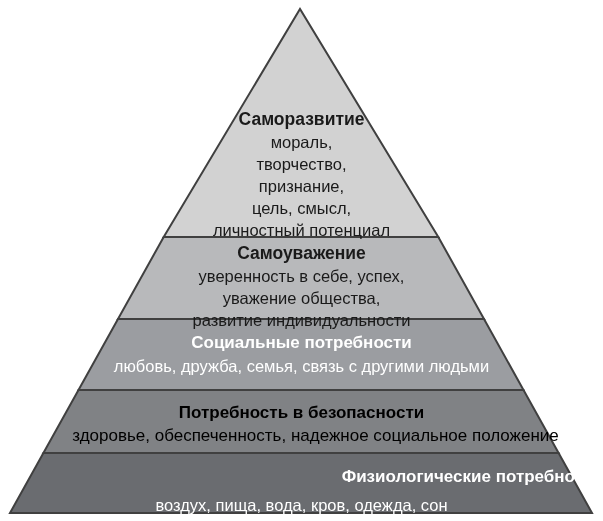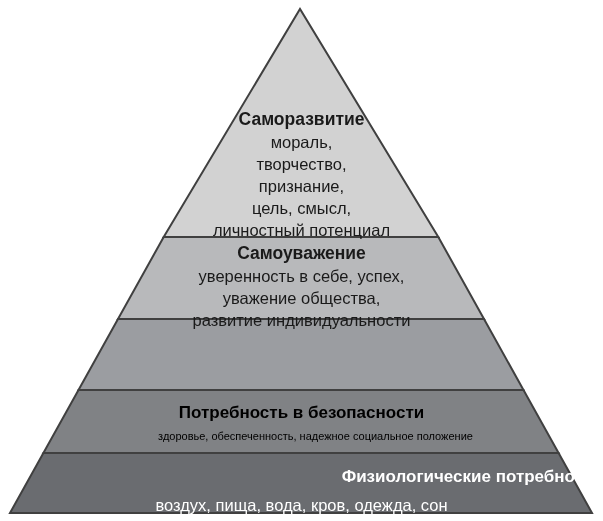--- a/index.html
+++ b/index.html
@@ -67,21 +67,21 @@
   }
   #tier-3-text .tier-title { font-size: 17px; margin-bottom: 1px; }
   #tier-3-text .tier-desc  { font-size: 16.5px; }
   
   #tier-4-text {
     top: 402px;
     color: #000000;
     font-size: 16.5px;
   }
   #tier-4-text .tier-title { font-size: 17px; margin-bottom: 1px; }
-  #tier-4-text .tier-desc  { font-size: 11px; padding-left: 28px; }
+  #tier-4-text .tier-desc  { font-size: 17px; padding-left: 28px; }
   
   #tier-5-text {
     top: 466px;
     color: #ffffff;
     font-size: 16.5px;
   }
   #tier-5-text .tier-title { font-size: 17px; margin-bottom: 1px; text-align: right; }
   #tier-5-text .tier-desc  { font-size: 16.5px; margin-top: 6px; }
 </style>
 </head>
@@ -111,20 +111,24 @@
 личностный потенциал</span>
   </div>
 
   <div class="tier-text" id="tier-2-text">
     <span class="tier-title">Самоуважение</span>
     <span class="tier-desc">уверенность в себе, успех,
 уважение общества,
 развитие индивидуальности</span>
   </div>
 
+  <div class="tier-text" id="tier-3-text">
+    <span class="tier-title">Социальные потребности</span>
+    <span class="tier-desc">любовь, дружба, семья, связь с другими людьми</span>
+  </div>
 
   <div class="tier-text" id="tier-4-text">
     <span class="tier-title">Потребность в безопасности</span>
     <span class="tier-desc">здоровье, обеспеченность, надежное социальное положение</span>
   </div>
 
   <div class="tier-text" id="tier-5-text">
     <span class="tier-title">Физиологические потребности</span>
     <span class="tier-desc">воздух, пища, вода, кров, одежда, сон</span>
   </div>

